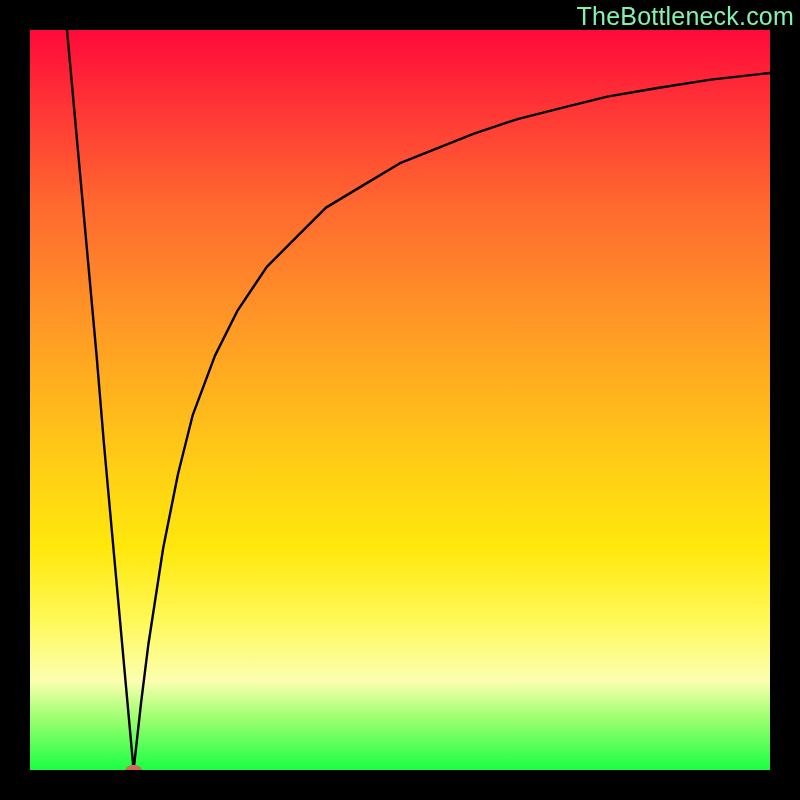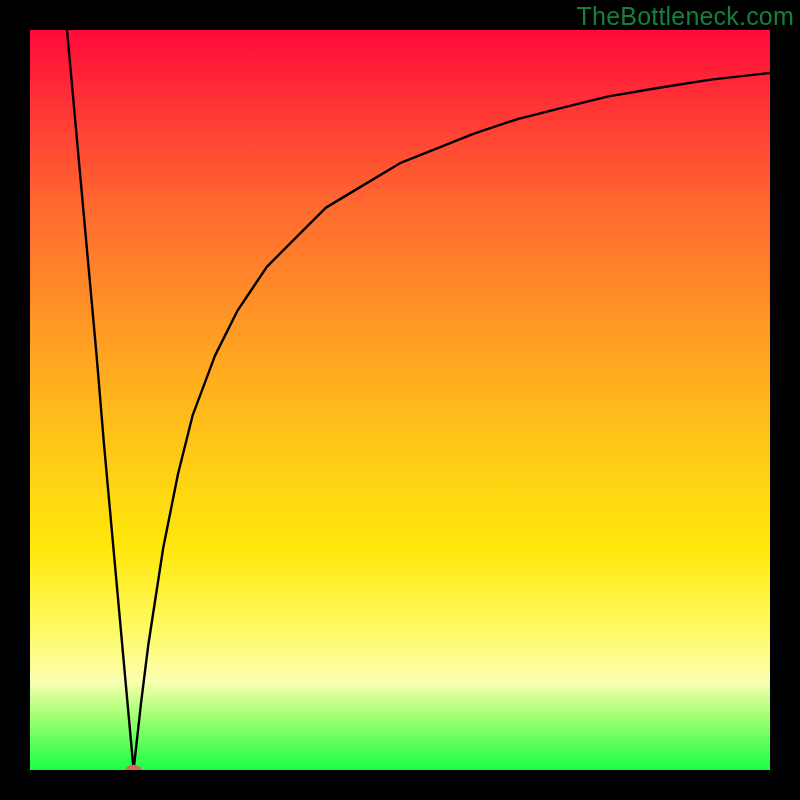--- a/index.html
+++ b/index.html
@@ -36,21 +36,21 @@
       #fff95a 80%,
       #fbffb0 88%,
       #9cff70 93%,
       #1aff44 100%
     );
   }
   .watermark {
     position: absolute;
     top: 2px;
     right: 6px;
-    color: #15803d;
+    color: #86efac;
     font-size: 25px;
     font-weight: 400;
     letter-spacing: 0.2px;
     user-select: none;
   }
   svg.curve {
     position: absolute;
     left: 0;
     top: 0;
     width: 740px;

